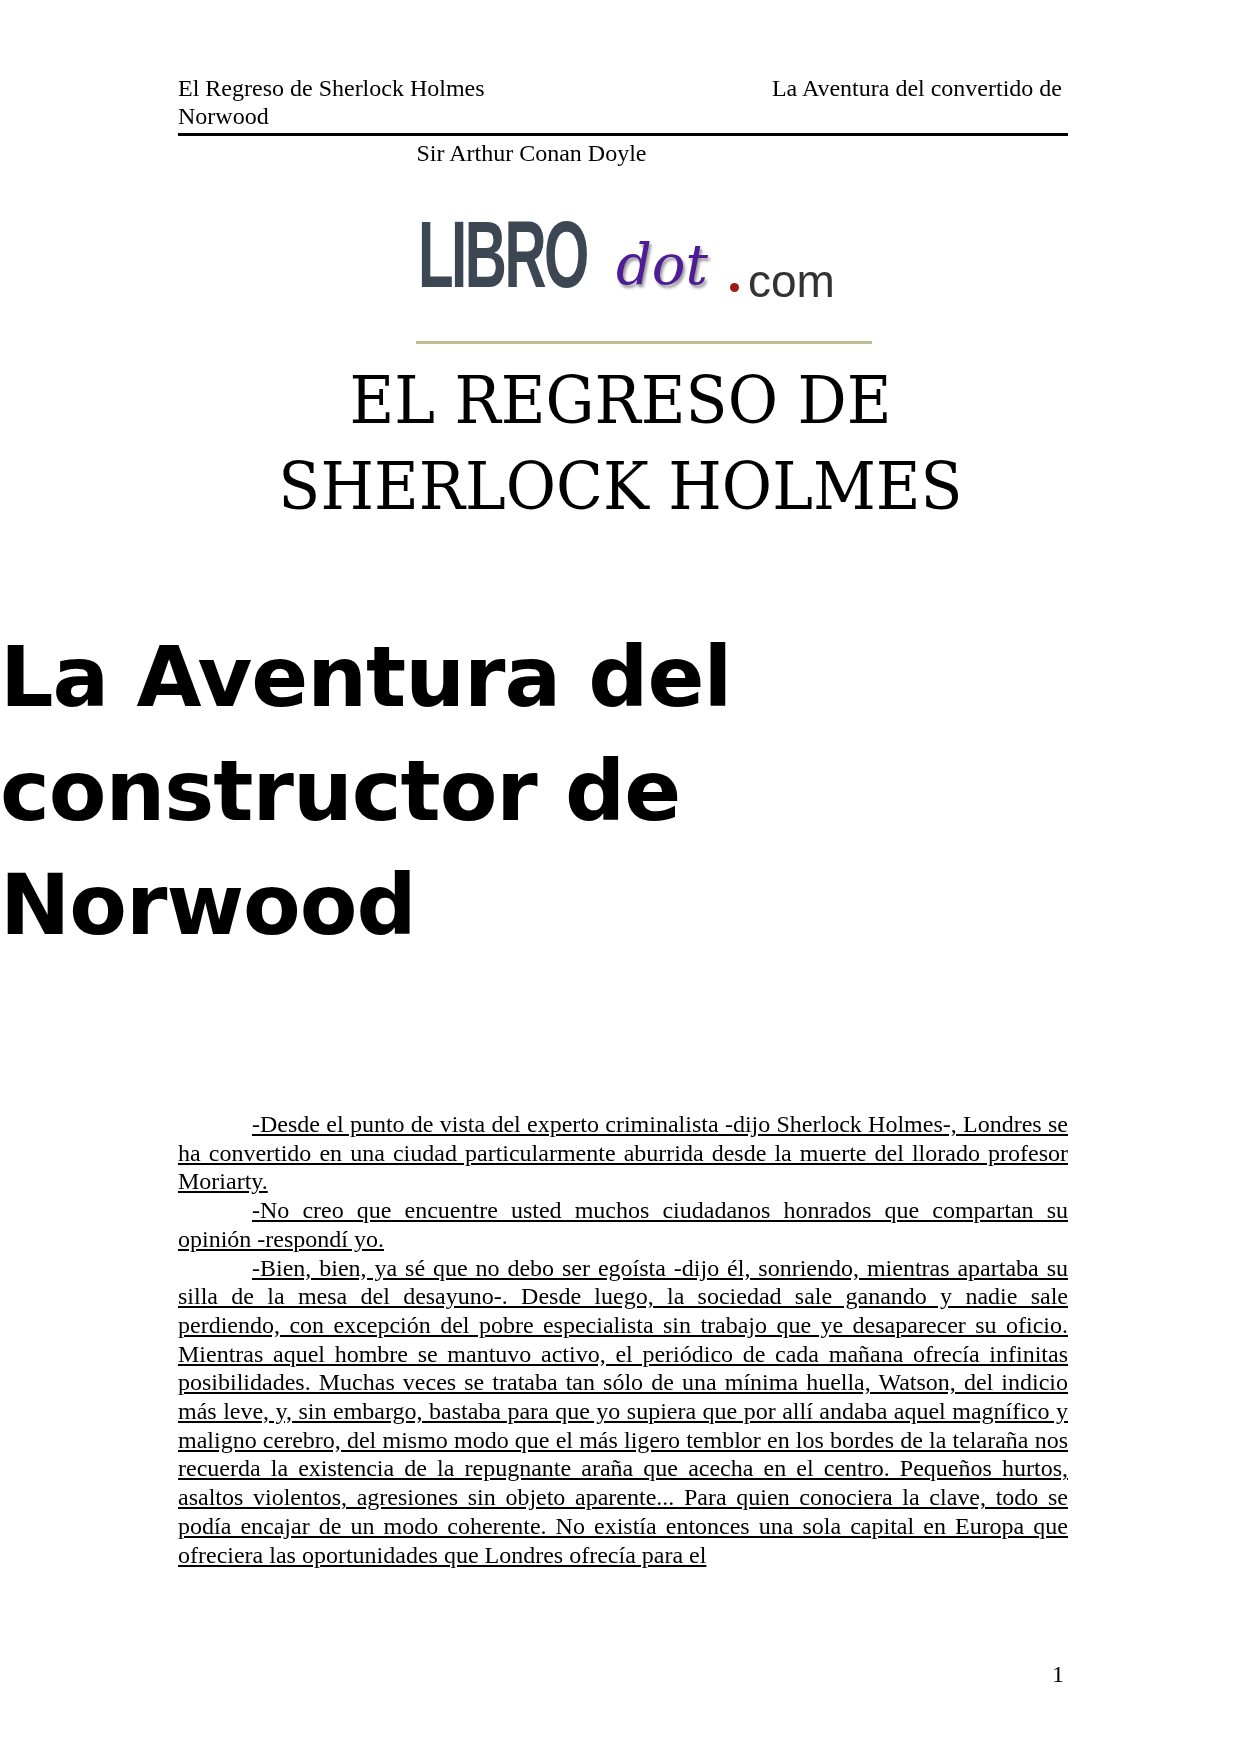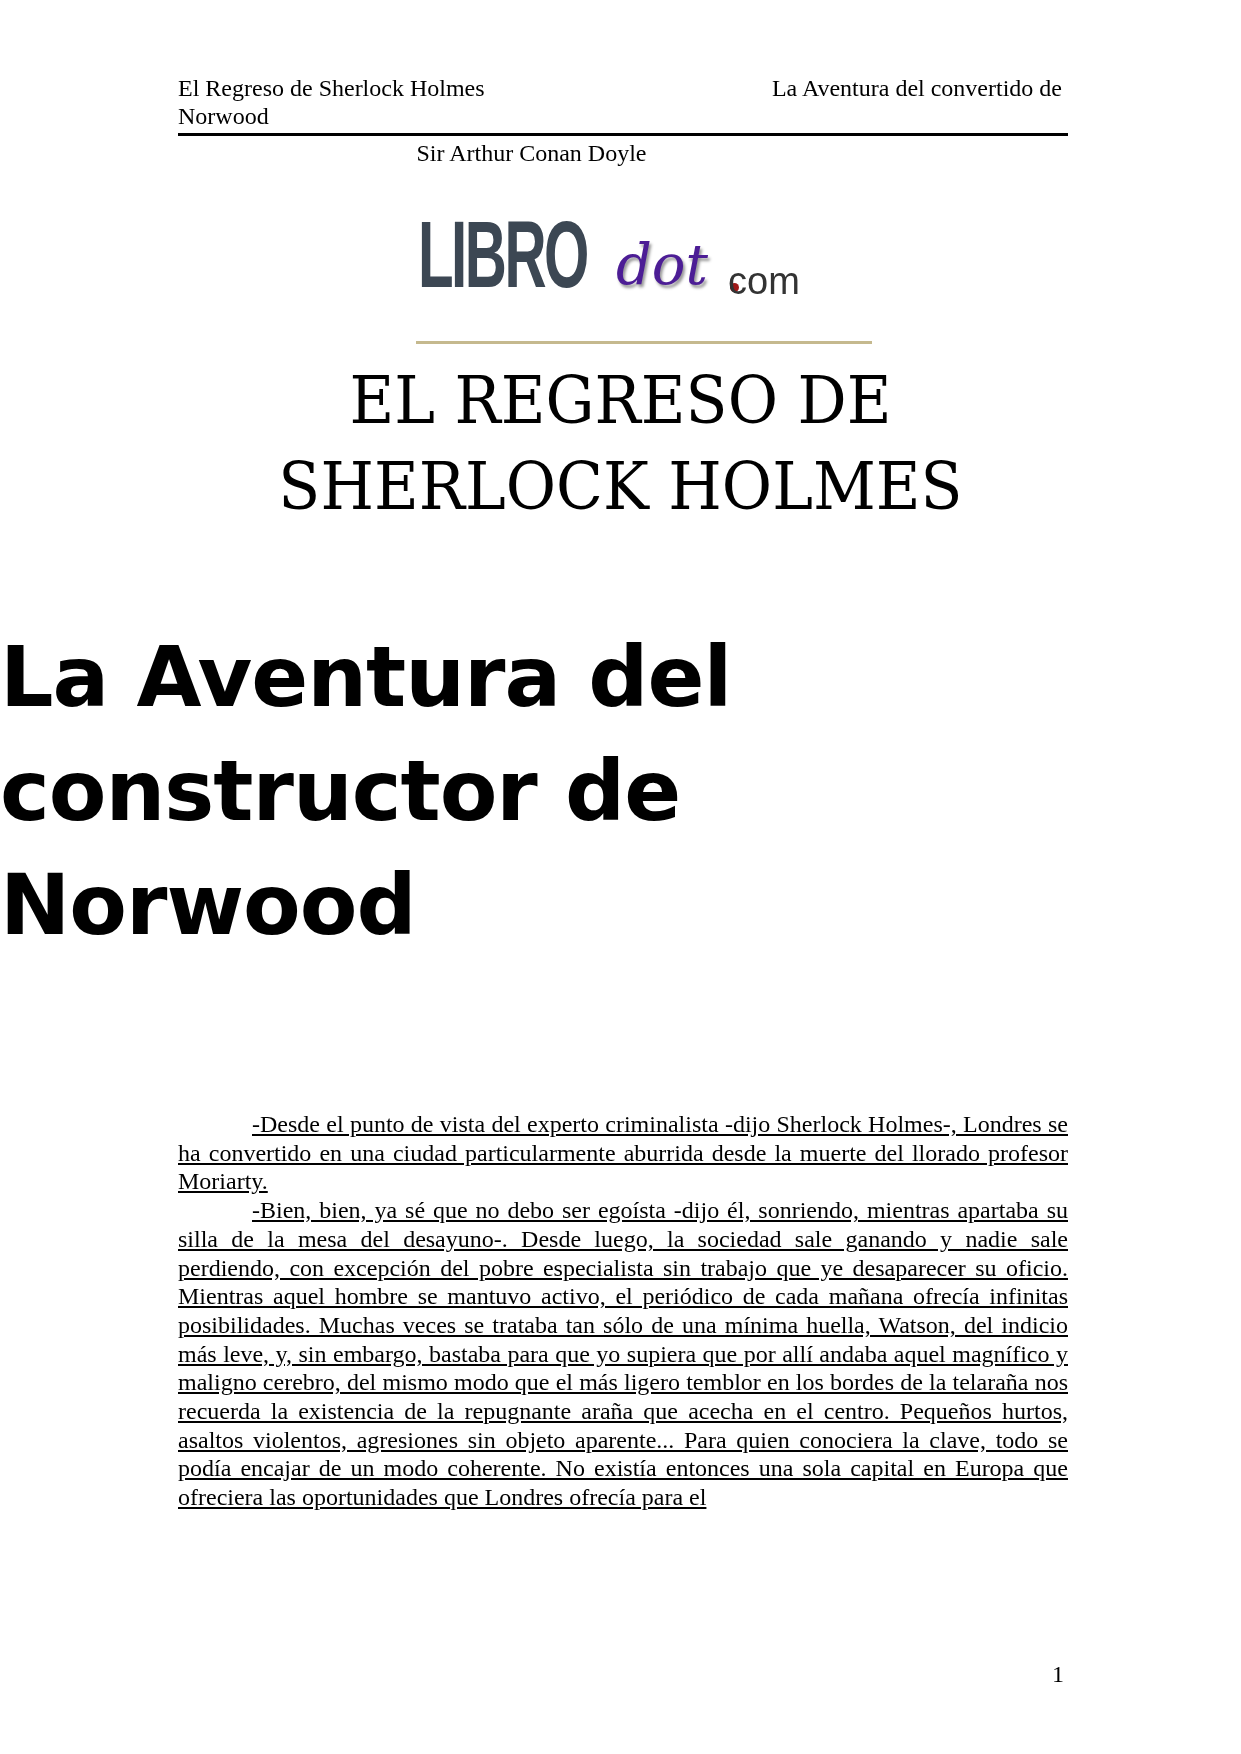--- a/index.html
+++ b/index.html
@@ -8,21 +8,21 @@
     .header { position: absolute; left: 178px; top: 74px; width: 890px; font-family: "Liberation Serif", serif; font-size: 24px; line-height: 28px; }
     .header .left { position: absolute; left: 0; top: 0; }
     .header .right { position: absolute; right: 6px; top: 0; }
     .header .wrap { position: absolute; left: 0; top: 28px; }
     .header-rule { position: absolute; left: 178px; top: 133px; width: 890px; height: 3px; background: #000; }
     .author { position: absolute; left: 0; width: 1063px; top: 138px; text-align: center; font-family: "Liberation Serif", serif; font-size: 24px; line-height: 30px; }
     .logo { position: absolute; left: 416px; top: 205px; width: 460px; height: 140px; }
     .logo .libro { position: absolute; left: 2px; top: 0; font-family: "Liberation Sans", sans-serif; font-weight: bold; font-size: 94px; line-height: 100px; color: #3c4753; letter-spacing: -4px; transform: scaleX(0.62); transform-origin: left top; }
     .logo .dot-word { position: absolute; left: 200px; top: 30px; font-family: "DejaVu Serif", serif; font-style: italic; font-size: 56px; line-height: 60px; color: #4c1d95; text-shadow: 2px 3px 3px #999; }
     .logo .red-dot { position: absolute; left: 314px; top: 78px; width: 9px; height: 9px; border-radius: 50%; background: #a01818; }
-    .logo .com { position: absolute; left: 312px; top: 56px; font-family: "Liberation Sans", sans-serif; font-size: 38px; line-height: 40px; color: #333; }
+    .logo .com { position: absolute; left: 332px; top: 56px; font-family: "Liberation Sans", sans-serif; font-size: 46px; line-height: 40px; color: #333; }
     .logo .rule { position: absolute; left: 0; top: 136px; width: 456px; height: 3px; background: #c5b98e; }
     .book-title { position: absolute; left: 0; width: 1241px; top: 358px; text-align: center; font-family: "DejaVu Serif", serif; font-size: 66px; line-height: 86px; transform: scaleX(0.93); transform-origin: center top; }
     .story-title { position: absolute; left: 0; width: 1241px; top: 620px; font-family: "DejaVu Sans", sans-serif; font-weight: bold; font-size: 84px; line-height: 114px; letter-spacing: -1px; }
     .body-text { position: absolute; left: 178px; top: 1110px; width: 890px; font-family: "Liberation Serif", serif; font-size: 24px; line-height: 28.7px; text-align: justify; text-decoration: underline; }
     .body-text p { margin: 0; text-indent: 74px; }
     .page-number { position: absolute; left: 1052px; top: 1660px; font-family: "Liberation Serif", serif; font-size: 24px; line-height: 28px; }
   </style>
 </head>
 <body>
 
@@ -51,17 +51,18 @@
   </div>
 
   <div class="story-title">
     <div>La Aventura del</div>
     <div>constructor de</div>
     <div>Norwood</div>
   </div>
 
   <div class="body-text">
     <p>-Desde el punto de vista del experto criminalista -dijo Sherlock Holmes-, Londres se ha convertido en una ciudad particularmente aburrida desde la muerte del llorado profesor Moriarty.</p>
+    <p>-No creo que encuentre usted muchos ciudadanos honrados que compartan su opinión -respondí yo.</p>
     <p>-Bien, bien, ya sé que no debo ser egoísta -dijo él, sonriendo, mientras apartaba su silla de la mesa del desayuno-. Desde luego, la sociedad sale ganando y nadie sale perdiendo, con excepción del pobre especialista sin trabajo que ye desaparecer su oficio. Mientras aquel hombre se mantuvo activo, el periódico de cada mañana ofrecía infinitas posibilidades. Muchas veces se trataba tan sólo de una mínima huella, Watson, del indicio más leve, y, sin embargo, bastaba para que yo supiera que por allí andaba aquel magnífico y maligno cerebro, del mismo modo que el más ligero temblor en los bordes de la telaraña nos recuerda la existencia de la repugnante araña que acecha en el centro. Pequeños hurtos, asaltos violentos, agresiones sin objeto aparente... Para quien conociera la clave, todo se podía encajar de un modo coherente. No existía entonces una sola capital en Europa que ofreciera las oportunidades que Londres ofrecía para el</p>
   </div>
 
   <div class="page-number">1</div>
 </div>
 
 </body></html>

